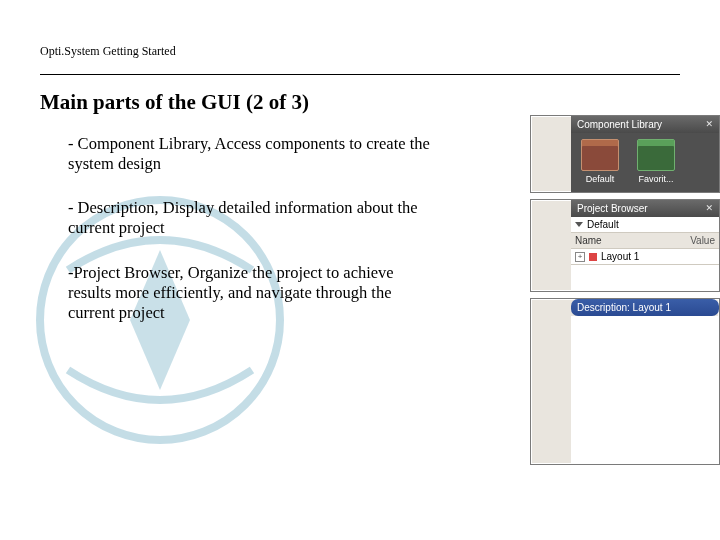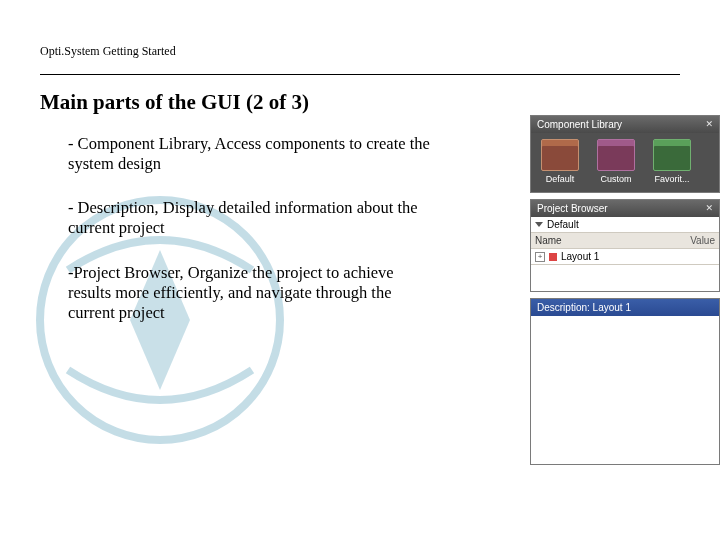--- a/index.html
+++ b/index.html
@@ -92,20 +92,21 @@
     width: 190px;
     z-index: 2;
   }
   .panel {
     border: 1px solid #7a7a7a;
     background: #e9e5de;
     margin-bottom: 6px;
     box-shadow: 0 0 0 1px #fff inset;
     font-family: Tahoma, Arial, sans-serif;
     font-size: 10px;
+    padding-left: 40px;
   }
   .panel-title {
     background: linear-gradient(#6a6a6a, #4a4a4a);
     color: #fff;
     padding: 2px 6px;
     font-size: 10px;
     height: 13px;
     line-height: 13px;
     display: flex;
     align-items: center;
@@ -167,20 +168,21 @@
   }
   .pb-pad { height: 26px; background: #fff; }
   
   .desc-title {
     background: linear-gradient(#3a5ea8, #2a4a92);
     color: #fff;
     padding: 2px 6px;
     font-size: 10px;
     height: 13px;
     line-height: 13px;
+    border-radius: 7px;
   }
   .desc-body {
     background: #fff;
     height: 148px;
   }
 </style>
 </head>
 <body>
 
 <div class="slide">
@@ -225,24 +227,20 @@
       <div class="panel-title">
         <span>Component Library</span>
         <span class="x">✕</span>
       </div>
       <div class="complib-body">
         <div class="lib-item">
           <div class="lib-icon"></div>
           <div>Default</div>
         </div>
         <div class="lib-item">
-          <div class="lib-icon alt"></div>
-          <div>Custom</div>
-        </div>
-        <div class="lib-item">
           <div class="lib-icon alt2"></div>
           <div>Favorit...</div>
         </div>
       </div>
     </div>
 
     <div class="panel">
       <div class="panel-title">
         <span>Project Browser</span>
         <span class="x">✕</span>

